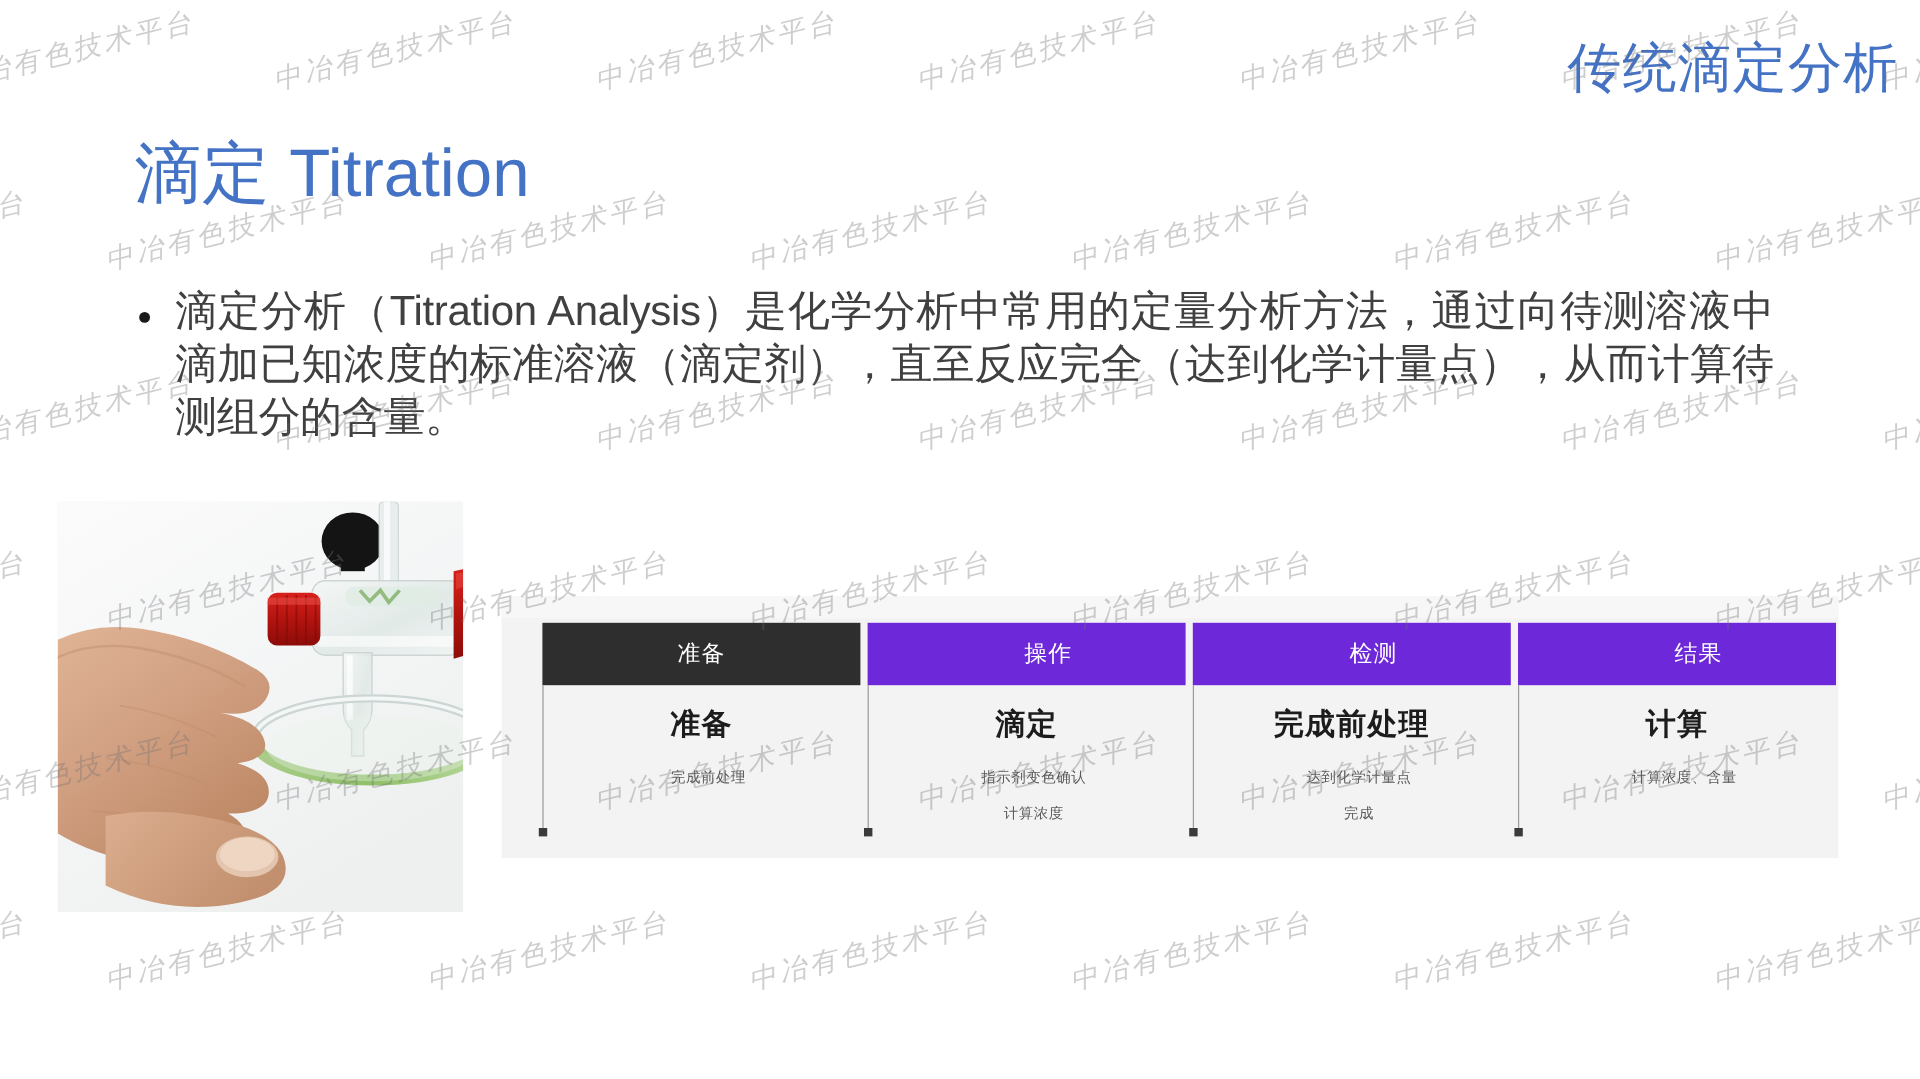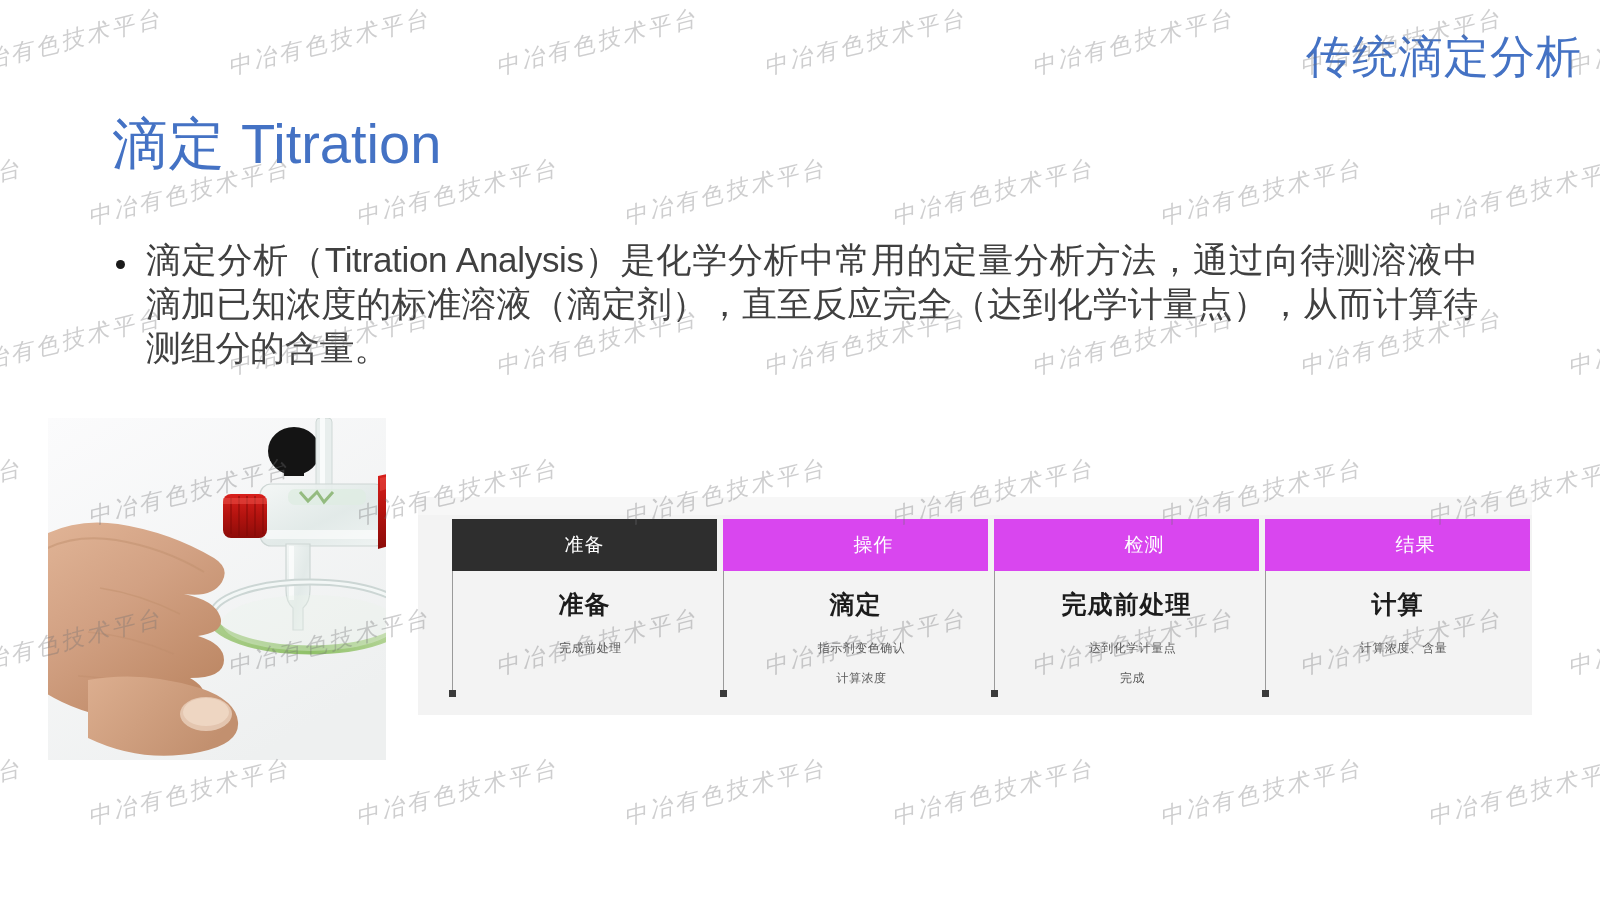--- a/index.html
+++ b/index.html
@@ -128,21 +128,21 @@
     height: 52px;
     display: flex;
     align-items: center;
     justify-content: center;
     color: #ffffff;
     font-size: 19px;
     letter-spacing: 1px;
     font-weight: 400;
   }
   .col-head.dark  { background: #2e2e2e; }
-  .col-head.gray  { background: #d946ef; padding-left: 36px; }
+  .col-head.gray  { background: #6d28d9; padding-left: 36px; }
 
   .col-body {
     position: relative;
     width: 100%;
     flex: 1;
     padding-top: 20px;
     text-align: center;
   }
   .col-title {
     font-size: 25px;

